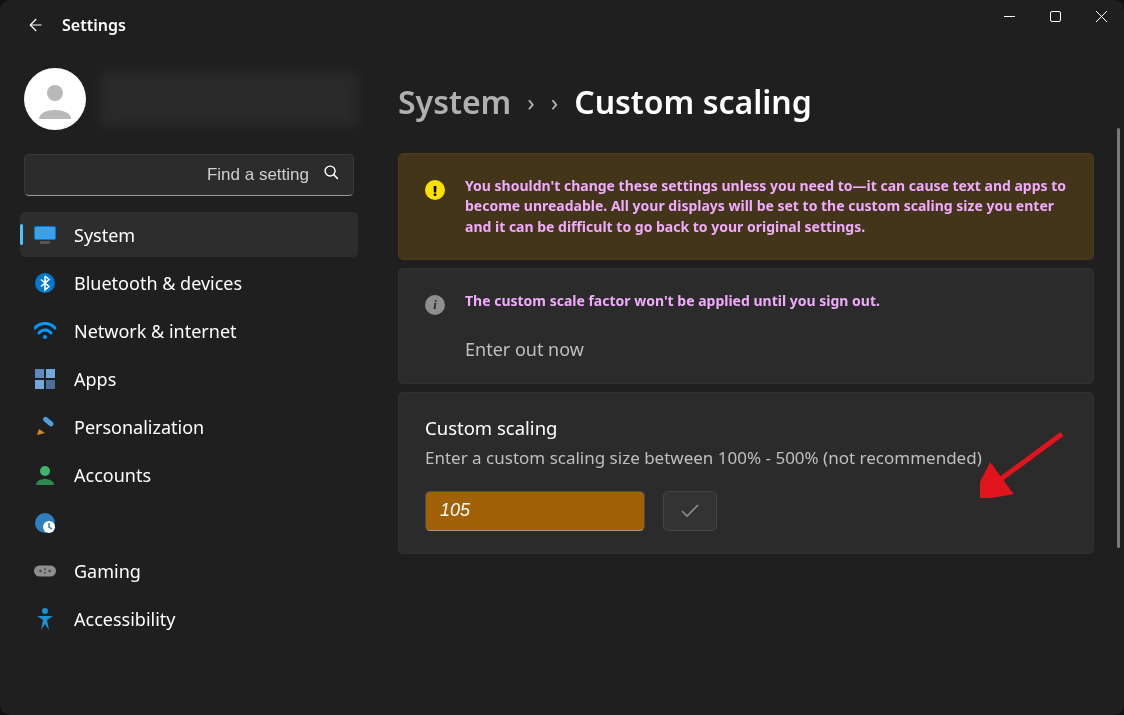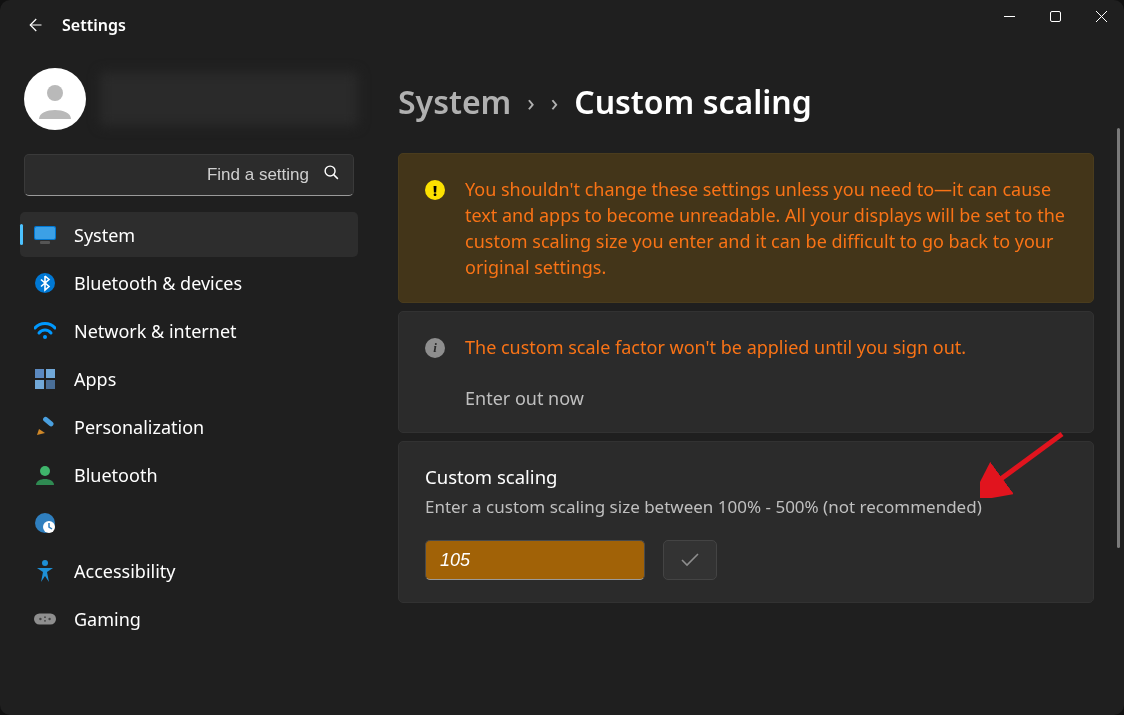--- a/index.html
+++ b/index.html
@@ -166,23 +166,24 @@
     background: #fce100;
     border-radius: 50%;
     color: #000;
     font-weight: 900;
     font-size: 14px;
     display: flex; align-items: center; justify-content: center;
     flex-shrink: 0;
     margin-top: 4px;
   }
   .card-text {
-    font-size: 18px;
+    font-size: 14px;
     line-height: 1.45;
-    color: #f97316;
+    color: #f0abfc;
+    font-weight: bold;
   }
 
   .card-info {
     background: #2b2b2b;
     border: 1px solid #323232;
     display: flex; gap: 20px;
     align-items: flex-start;
   }
   .info-badge {
     width: 20px; height: 20px;
@@ -370,51 +371,51 @@
           </span>
           <span>Personalization</span>
         </div>
         <div class="nav-item">
           <span class="nav-ico">
             <svg width="20" height="20" viewBox="0 0 20 20">
                 <circle cx="10" cy="6" r="5" fill="#3fb56b"></circle>
                 <path d="M1 20 C1 12 19 12 19 20 Z" fill="#2f8a52"></path>
               </svg>
           </span>
-          <span>Bluetooth</span>
+          <span>Accounts</span>
         </div>
         <div class="nav-item">
           <span class="nav-ico">
             <svg width="22" height="22" viewBox="0 0 22 22">
                 <circle cx="11" cy="11" r="10" fill="#2f7fbf"></circle>
                 <circle cx="15" cy="15" r="6" fill="#fff"></circle>
                 <path d="M15 11 L15 15 L18 17" stroke="#2f7fbf" stroke-width="1.5" fill="none"></path>
               </svg>
           </span>
-        </div>
-        <div class="nav-item">
-          <span class="nav-ico">
-            <svg width="20" height="22" viewBox="0 0 20 22">
-                <circle cx="10" cy="3" r="3" fill="#1e90d6"></circle>
-                <path d="M2 8 L18 8 L12 12 L14 22 L10 16 L6 22 L8 12 Z" fill="#1e90d6"></path>
-              </svg>
-          </span>
-          <span>Accessibility</span>
         </div>
         <div class="nav-item">
           <span class="nav-ico">
             <svg width="24" height="16" viewBox="0 0 24 16">
                 <rect x="0" y="2" width="24" height="12" rx="6" fill="#8e8e8e"></rect>
                 <circle cx="7" cy="8" r="1.3" fill="#444"></circle>
                 <circle cx="17" cy="8" r="1.3" fill="#444"></circle>
                 <circle cx="12" cy="6" r="1" fill="#444"></circle>
                 <circle cx="12" cy="10" r="1" fill="#444"></circle>
               </svg>
           </span>
           <span>Gaming</span>
+        </div>
+        <div class="nav-item">
+          <span class="nav-ico">
+            <svg width="20" height="22" viewBox="0 0 20 22">
+                <circle cx="10" cy="3" r="3" fill="#1e90d6"></circle>
+                <path d="M2 8 L18 8 L12 12 L14 22 L10 16 L6 22 L8 12 Z" fill="#1e90d6"></path>
+              </svg>
+          </span>
+          <span>Accessibility</span>
         </div>
       </nav>
     </aside>
 
     <main class="main">
 
       <div class="breadcrumb">
         <span class="crumb-parent">System</span>
         <span class="crumb-sep">›</span>
         <span class="crumb-sep">›</span>

